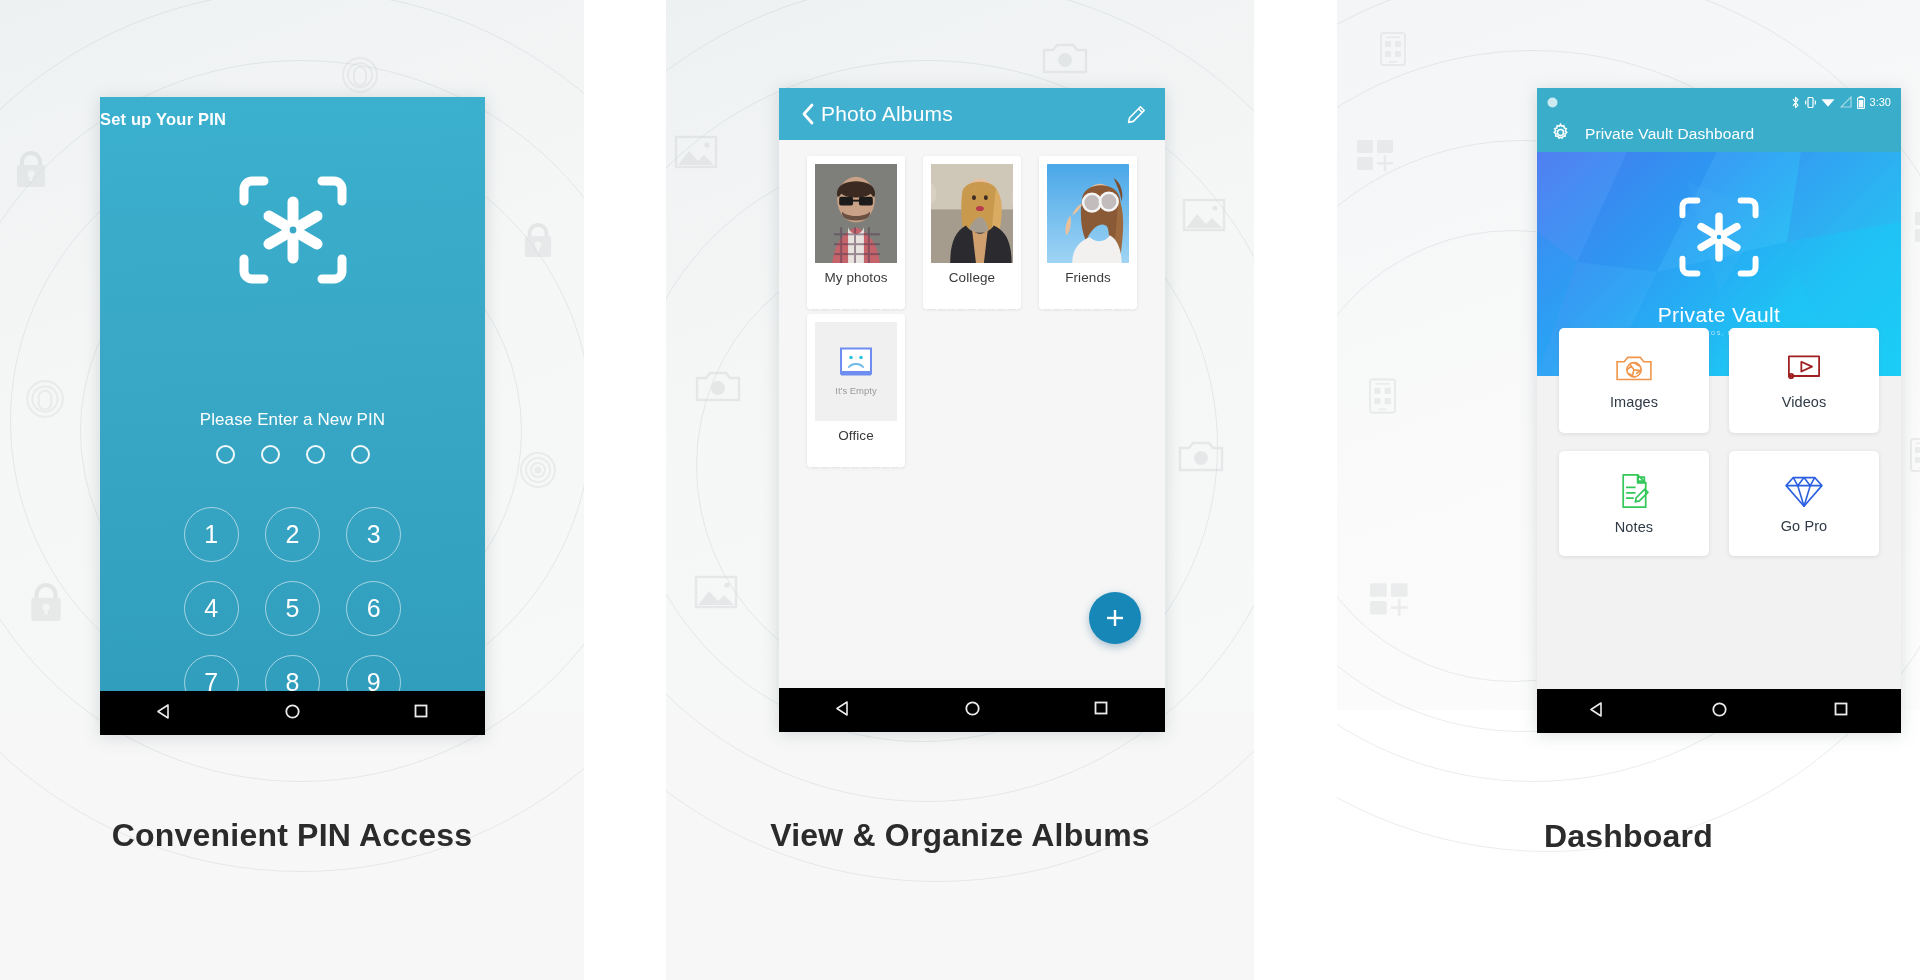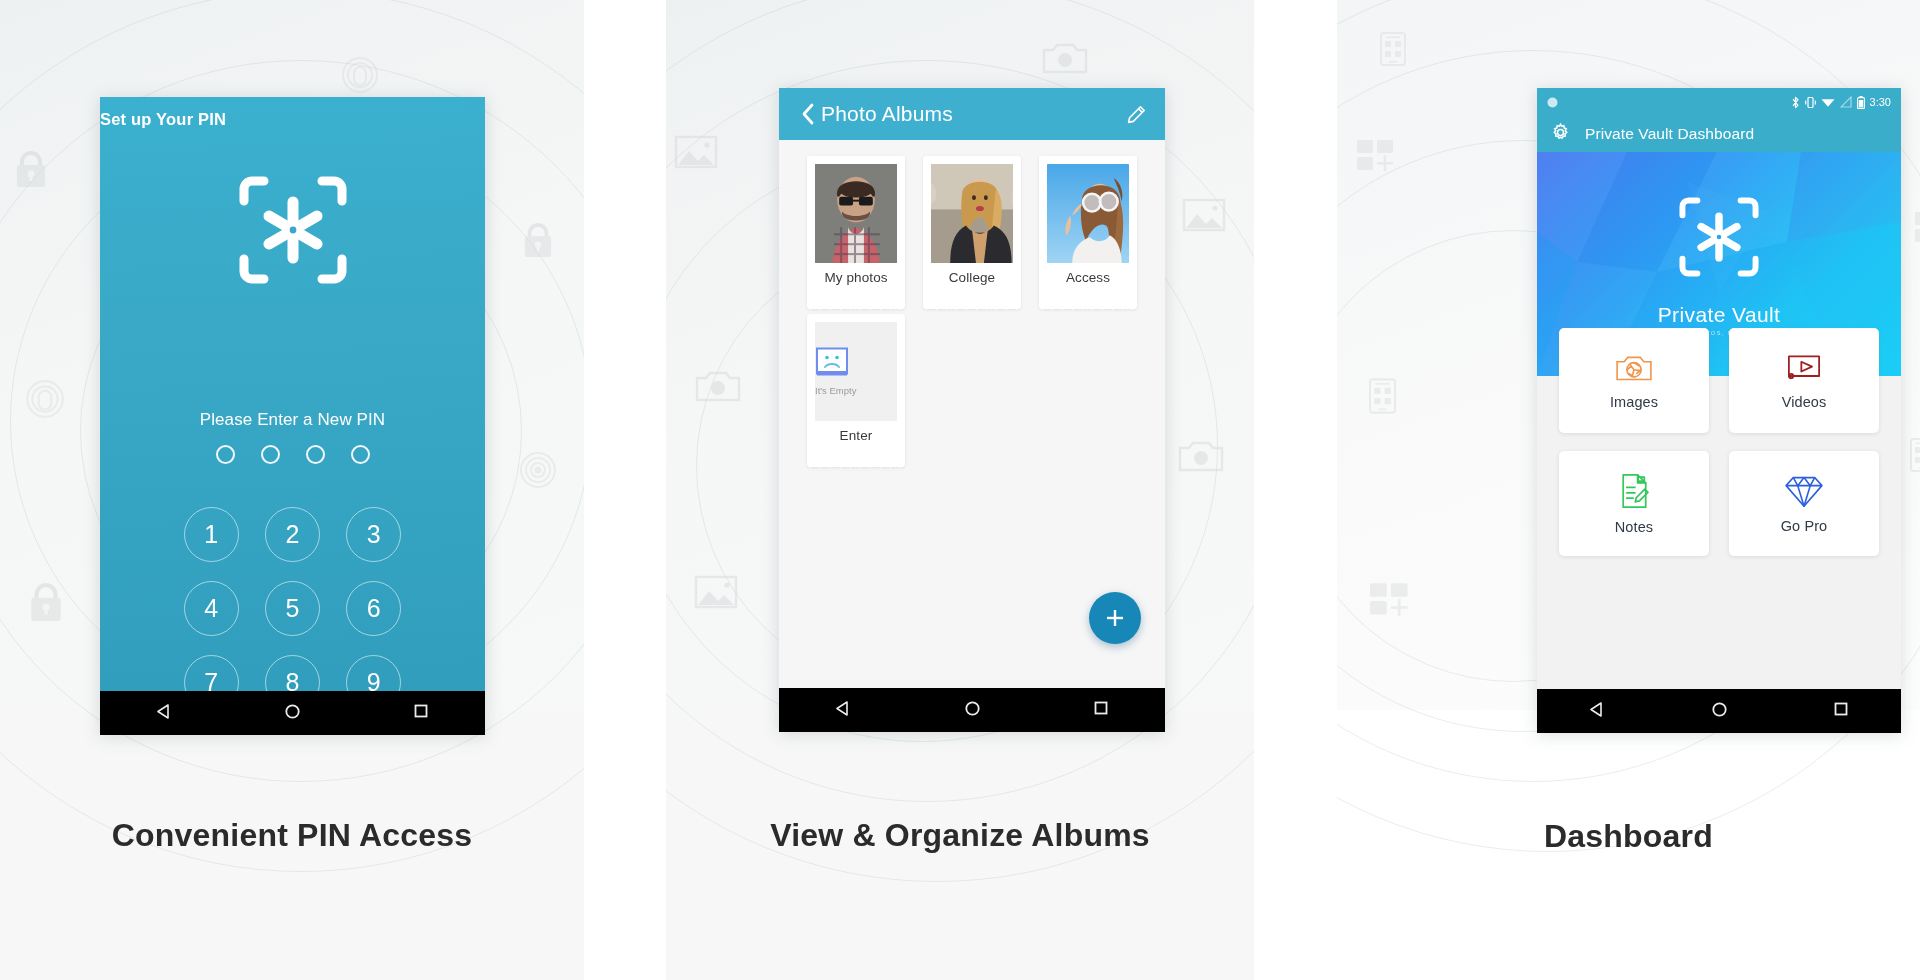--- a/index.html
+++ b/index.html
@@ -116,21 +116,21 @@
   .zigzag{
     position:absolute;left:0;right:0;bottom:-1px;height:8px;
     background:
       linear-gradient(-45deg, transparent 50%, #fff 50%) ,
       linear-gradient(45deg, transparent 50%, #fff 50%);
     background-size:10px 10px;background-repeat:repeat-x;background-position:bottom;
     filter:drop-shadow(0 0 0 #fff);
   }
   .emptybox{
     height:99px;width:100%;background:#f0f0f0;display:flex;
-    flex-direction:column;align-items:flex-start;justify-content:center;gap:6px;
+    flex-direction:column;align-items:center;justify-content:center;gap:6px;
   }
   .empty-label{font-size:9.5px;color:#9a9a9a;}
   .fab{
     position:absolute;right:24px;bottom:88px;width:52px;height:52px;border-radius:50%;
     background:#1787b8;box-shadow:0 3px 8px rgba(20,90,130,.35);
     display:flex;align-items:center;justify-content:center;color:#fff;
   }
 
   
   .dashphone{left:200px;top:88px;width:364px;height:645px;}
@@ -475,36 +475,36 @@
                   <circle cx="84" cy="39" r="9" fill="#cfd6de" fill-opacity=".8"></circle>
                   <circle cx="101" cy="38" r="9" fill="#cfd6de" fill-opacity=".8"></circle>
                   <line x1="93" y1="38" x2="92" y2="38"></line>
                 </g>
                 <path d="M74 40c-4 2-8 6-10 12 4-2 8-6 10-12z" fill="#e9c09c"></path>
                 <path d="M62 52c-4 6-6 14-4 20 4-4 6-12 4-20z" fill="#e9c09c"></path>
                 <path d="M82 74c6 6 16 5 20-2 8 4 12 16 12 28H64c0-12 6-22 18-26z" fill="#f2f1ef"></path>
                 <path d="M106 14c8 6 10 16 8 24-2-12-6-18-8-24z" fill="#7b4f2e"></path>
               </svg>
             </div>
-            <div class="albname">Access</div>
+            <div class="albname">Friends</div>
             <div class="zigzag"></div>
           </div>
 
           <div class="albcard">
             <div class="emptybox">
               <svg width="34" height="32" viewBox="0 0 34 32">
                 <rect x="2" y="1.5" width="30" height="25" fill="#ffffff" stroke="#6d8ef0" stroke-width="2"></rect>
                 <rect x="2" y="24" width="30" height="4.5" fill="#6d8ef0"></rect>
                 <circle cx="12" cy="10.5" r="1.8" fill="#2ec7d9"></circle>
                 <circle cx="22" cy="10.5" r="1.8" fill="#2ec7d9"></circle>
                 <path d="M10 20c3-4 11-4 14 0" fill="none" stroke="#6bb9e8" stroke-width="2" stroke-linecap="round"></path>
               </svg>
               <span class="empty-label">It's Empty</span>
             </div>
-            <div class="albname">Enter</div>
+            <div class="albname">Office</div>
             <div class="zigzag"></div>
           </div>
         </div>
 
         <div class="fab">
           <svg width="24" height="24" viewBox="0 0 24 24">
               <line x1="12" y1="4" x2="12" y2="20" stroke="#fff" stroke-width="2.4"></line>
               <line x1="4" y1="12" x2="20" y2="12" stroke="#fff" stroke-width="2.4"></line>
             </svg>
         </div>

